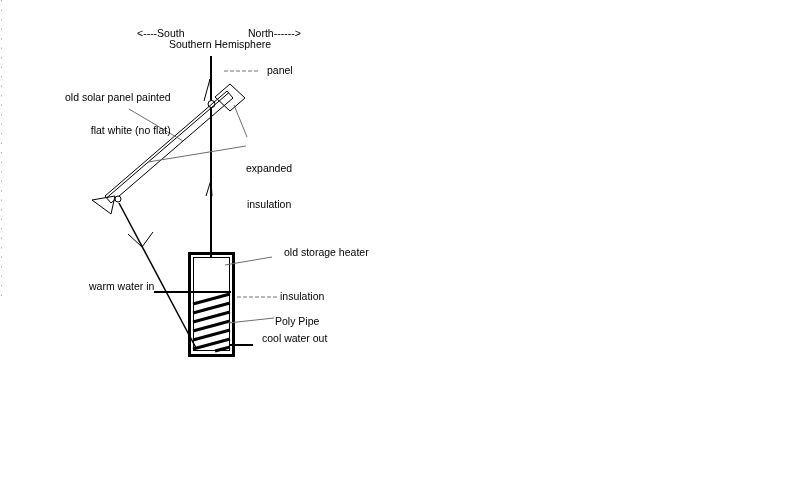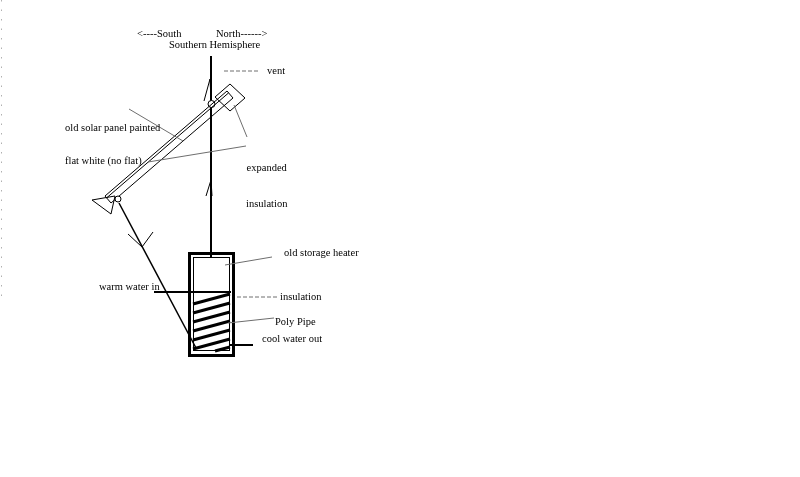--- a/index.html
+++ b/index.html
@@ -1,18 +1,18 @@
 <!DOCTYPE html>
 <html><head>
 <meta charset="utf-8">
 <style>
   html,body{margin:0;padding:0;background:#ffffff;}
   #stage{
     position:relative;width:800px;height:382px;background:#ffffff;overflow:hidden;
-    font-family:Liberation Serif, serif;
+    font-family:Liberation Sans, sans-serif;
     font-size:10.5px;color:#000;line-height:11px;
   }
   #drawing{position:absolute;left:0;top:0;}
   .lbl{position:absolute;white-space:pre;letter-spacing:0px;}
 </style>
 </head>
 <body>
 
 <div id="stage">
 
@@ -63,38 +63,38 @@
       <line x1="129" y1="109" x2="183" y2="141"></line>
       <line x1="247" y1="137" x2="234" y2="105"></line>
       <line x1="246" y1="146" x2="148" y2="162"></line>
       <line x1="272" y1="257" x2="225" y2="265"></line>
       <line x1="277" y1="297" x2="237" y2="297" stroke-dasharray="4,2"></line>
       <line x1="274" y1="318" x2="228" y2="323"></line>
     </g>
   </svg>
 
   <div class="lbl" style="left:137px;top:28px;">&lt;----South</div>
-  <div class="lbl" style="left:216px;top:28px;">North------&gt;</div>
+  <div class="lbl" style="left:248px;top:28px;">North------&gt;</div>
   <div class="lbl" style="left:169px;top:39px;">Southern Hemisphere</div>
 
-  <div class="lbl" style="left:267px;top:65px;">vent</div>
+  <div class="lbl" style="left:267px;top:65px;">panel</div>
 
-  <div class="lbl" style="left:65px;top:100px;">
+  <div class="lbl" style="left:65px;top:70px;text-align:right;">
     <div>old solar panel painted</div>
     <div>flat white (no flat)</div>
   </div>
 
   <div class="lbl" style="left:246px;top:138px;line-height:12px;text-align:center;">
     <div>expanded</div>
     <div>insulation</div>
   </div>
 
   <div class="lbl" style="left:284px;top:247px;">old storage heater</div>
 
-  <div class="lbl" style="left:99px;top:281px;text-align:center;">warm water in</div>
+  <div class="lbl" style="left:89px;top:281px;text-align:center;">warm water in</div>
 
   <div class="lbl" style="left:280px;top:291px;">insulation</div>
 
   <div class="lbl" style="left:275px;top:316px;">Poly Pipe</div>
 
   <div class="lbl" style="left:262px;top:333px;text-align:center;">cool water out</div>
 
 </div>
 
 </body></html>

